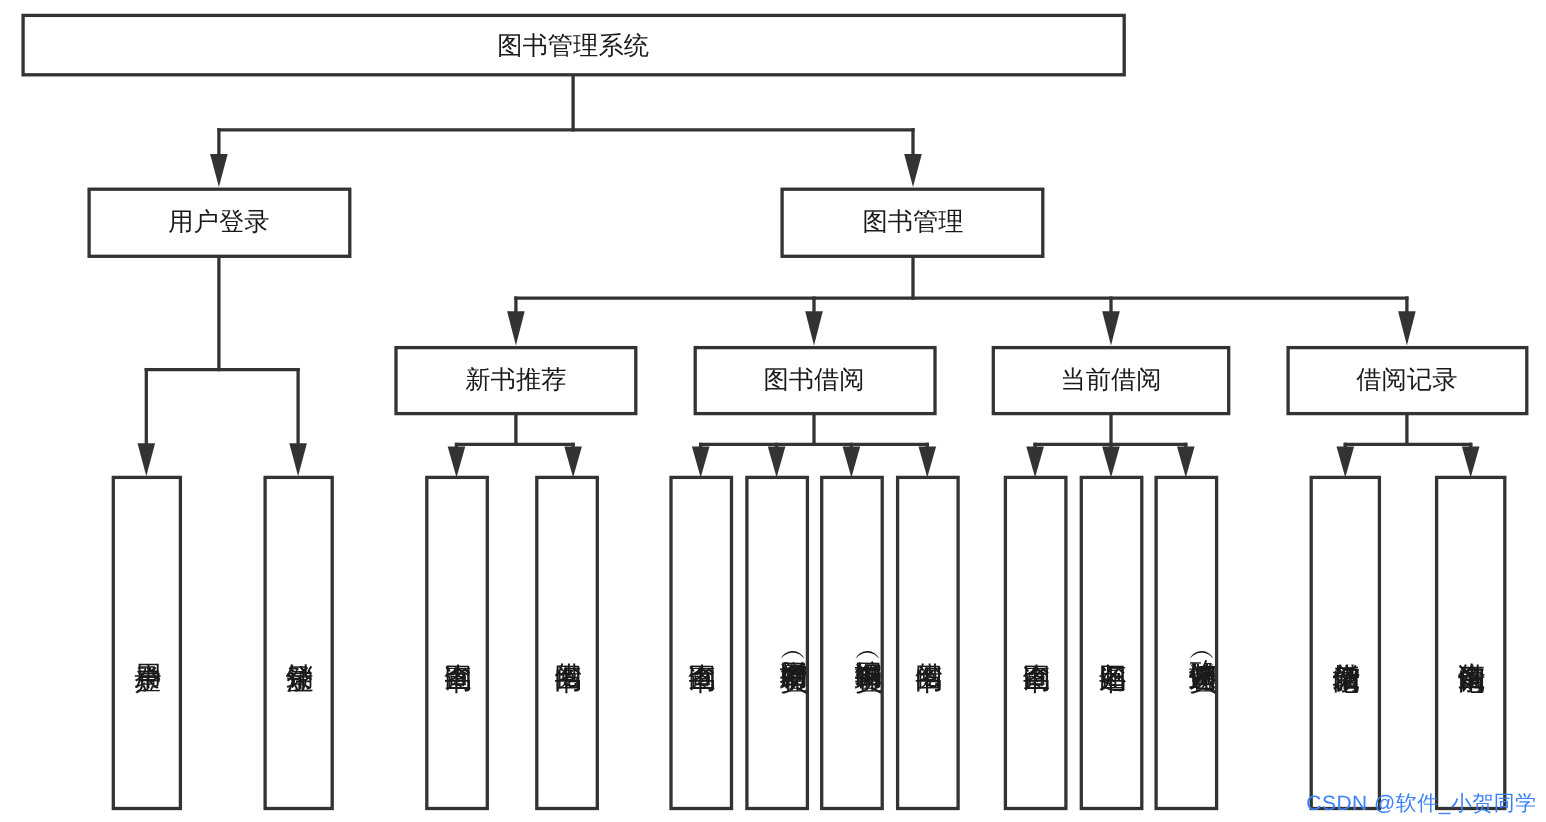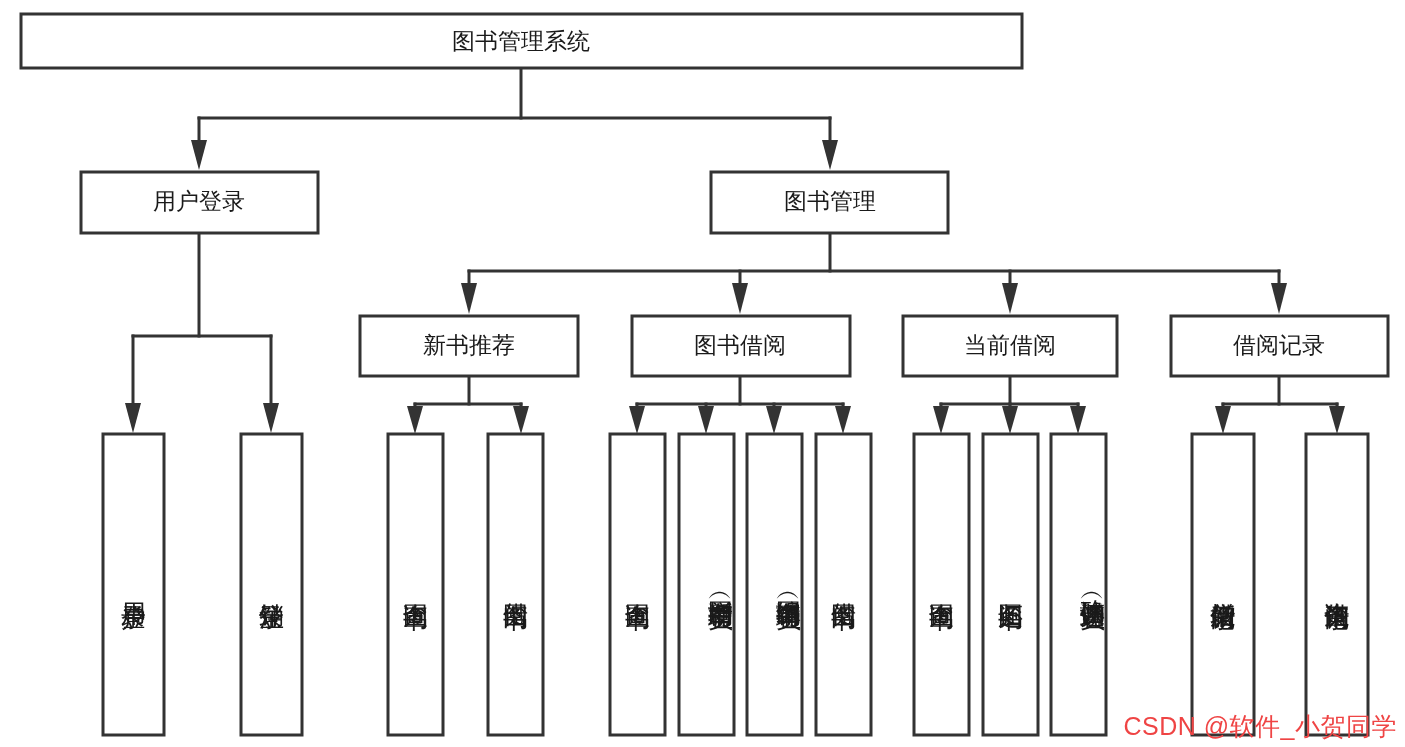--- a/index.html
+++ b/index.html
@@ -59,22 +59,22 @@
     letter-spacing: 1px;
     white-space: nowrap;
     text-align: center;
     pointer-events: none;
   }
   .watermark {
     position: absolute;
     right: 8px;
     bottom: 4px;
     font-family: "Liberation Sans", "DejaVu Sans", sans-serif;
-    font-size: 25px;
-    color: #ef4444;
+    font-size: 19px;
+    color: #3b82f6;
     letter-spacing: 0.5px;
     white-space: nowrap;
   }
 </style>
 </head>
 <body>
 
 <div id="diagram-root">
 
   <svg class="diagram-canvas" viewBox="0 0 1405 747">

